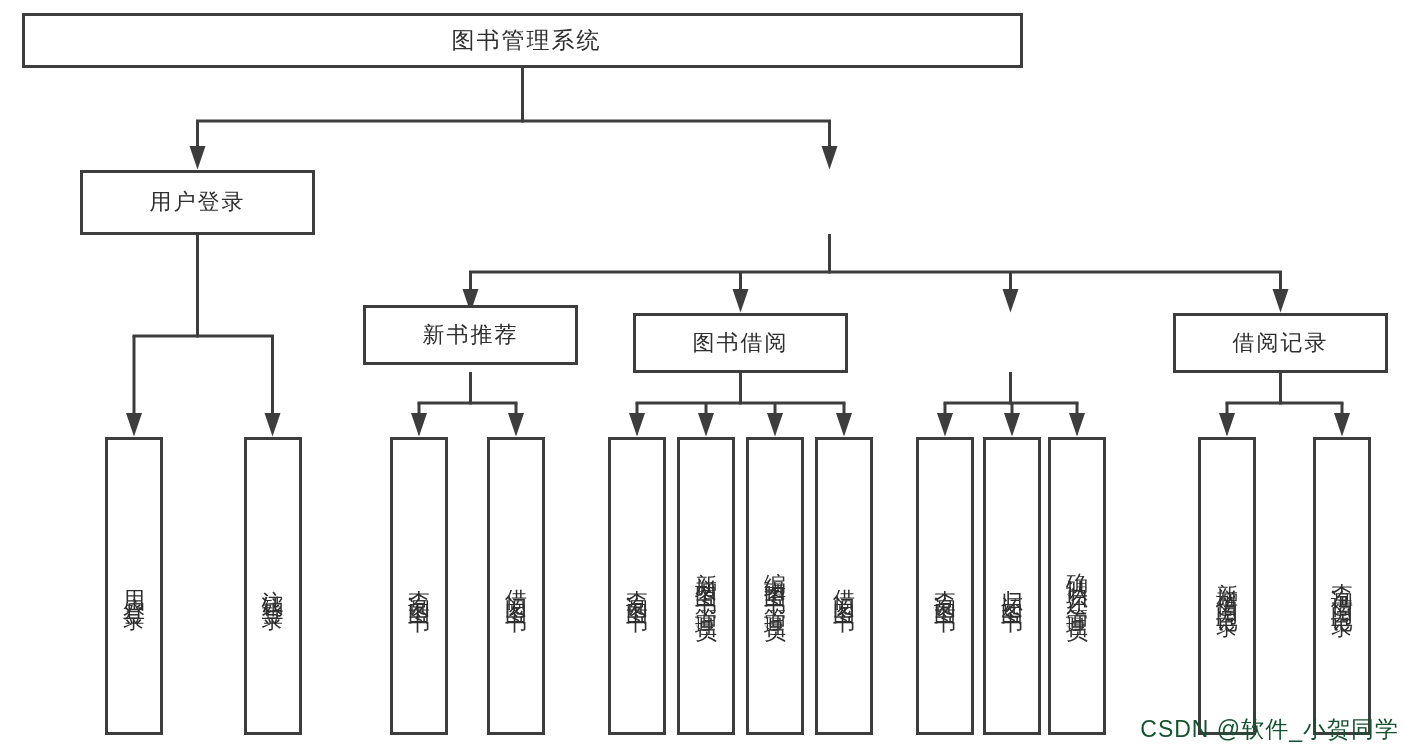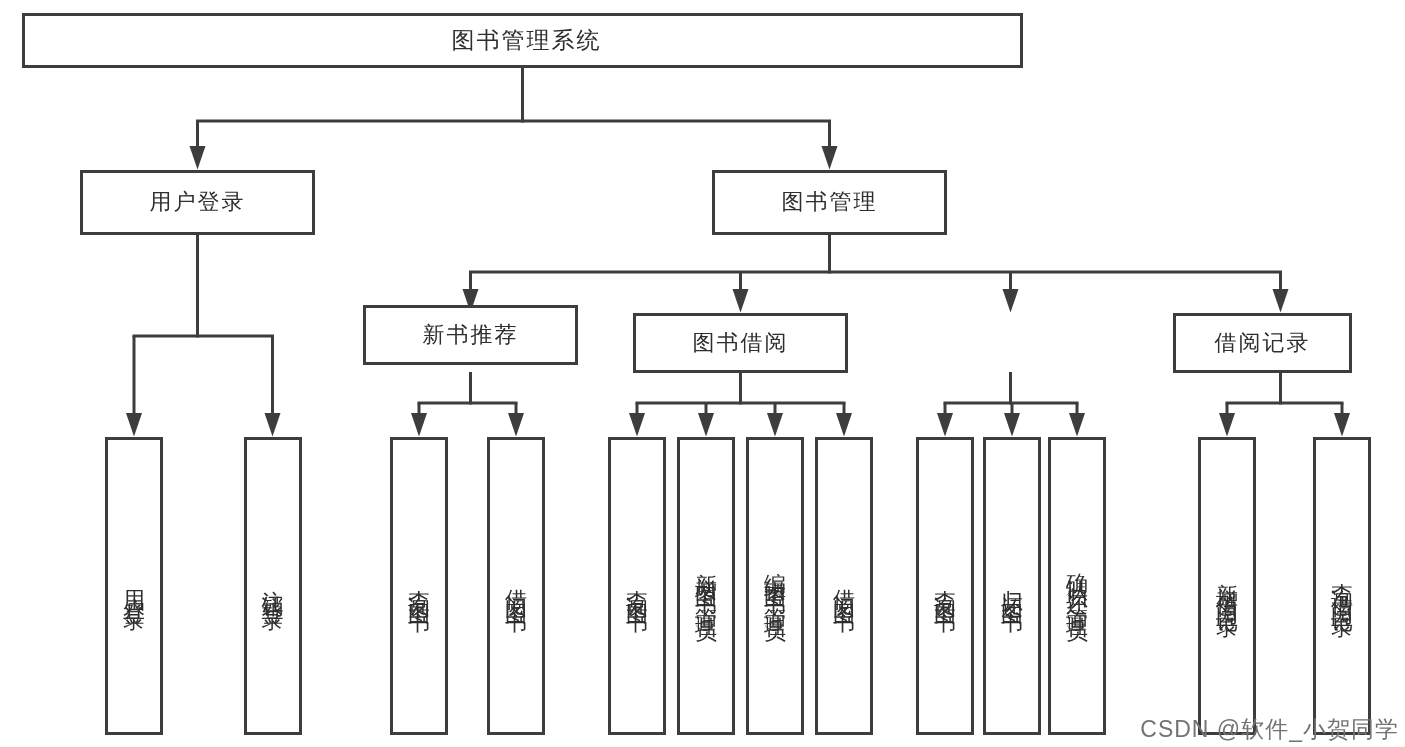--- a/index.html
+++ b/index.html
@@ -34,21 +34,21 @@
     font-size:22px;
     line-height:1;
     padding:4px 0;
   }
   .watermark{
     position:absolute;
     right:6px;
     top:714px;
     font-size:23px;
     letter-spacing:1px;
-    color:#737373;
+    color:#14532d;
     white-space:nowrap;
   }
 </style>
 </head>
 <body>
 
 <div class="canvas">
 
   <svg class="wires" viewBox="0 0 1405 747" xmlns="http://www.w3.org/2000/svg">
     <defs>
@@ -101,25 +101,24 @@
       <line x1="1280.5" y1="372" x2="1280.5" y2="404.5"></line>
       <line x1="1225.5" y1="403" x2="1343.5" y2="403"></line>
       <line x1="1227" y1="403" x2="1227" y2="415" marker-end="url(#arw)"></line>
       <line x1="1342" y1="403" x2="1342" y2="415" marker-end="url(#arw)"></line>
     </g>
   </svg>
 
   <div class="node title" style="left:22px;top:13px;width:1001px;height:55px;">图书管理系统</div>
 
   <div class="node" style="left:80px;top:170px;width:235px;height:65px;">用户登录</div>
-  <div class="node" style="left:712px;top:170px;width:235px;height:65px;">图书管理</div>
 
   <div class="node" style="left:363px;top:305px;width:215px;height:60px;">新书推荐</div>
   <div class="node" style="left:633px;top:313px;width:215px;height:60px;">图书借阅</div>
-  <div class="node" style="left:1173px;top:313px;width:179px;height:60px;">借阅记录</div>
+  <div class="node" style="left:1173px;top:313px;width:215px;height:60px;">借阅记录</div>
 
   <div class="node vnode" style="left:105px;top:437px;width:58px;height:298px;">用户登录</div>
   <div class="node vnode" style="left:243.5px;top:437px;width:58px;height:298px;">注销登录</div>
 
   <div class="node vnode" style="left:390px;top:437px;width:58px;height:298px;">查询图书</div>
   <div class="node vnode" style="left:487px;top:437px;width:58px;height:298px;">借阅图书</div>
 
   <div class="node vnode" style="left:608px;top:437px;width:58px;height:298px;">查询图书</div>
   <div class="node vnode" style="left:677px;top:437px;width:58px;height:298px;">新增图书（管理员）</div>
   <div class="node vnode" style="left:746px;top:437px;width:58px;height:298px;">编辑图书（管理员）</div>

